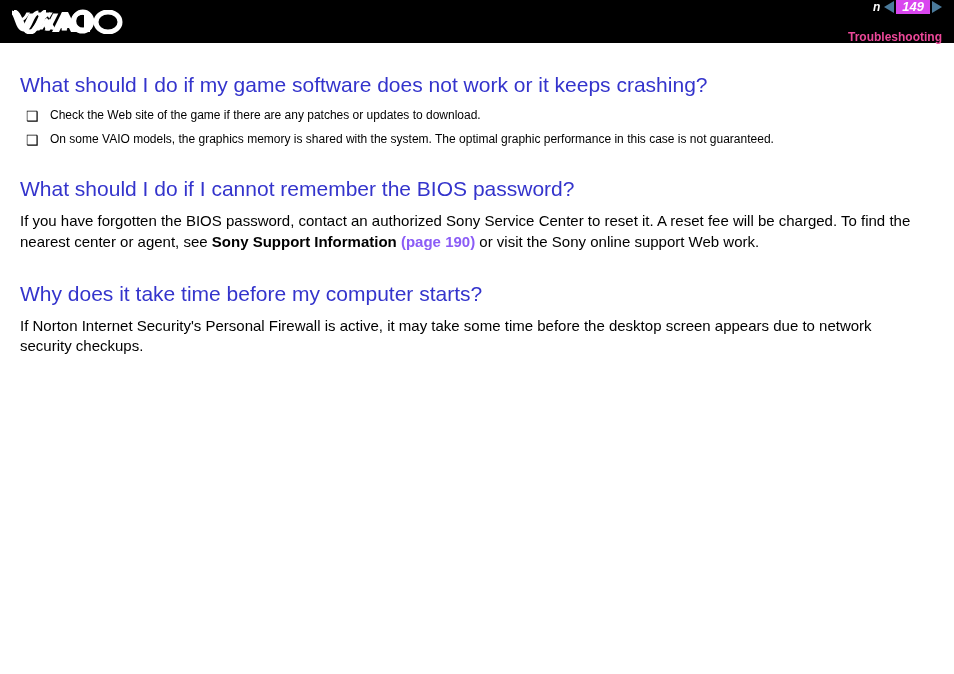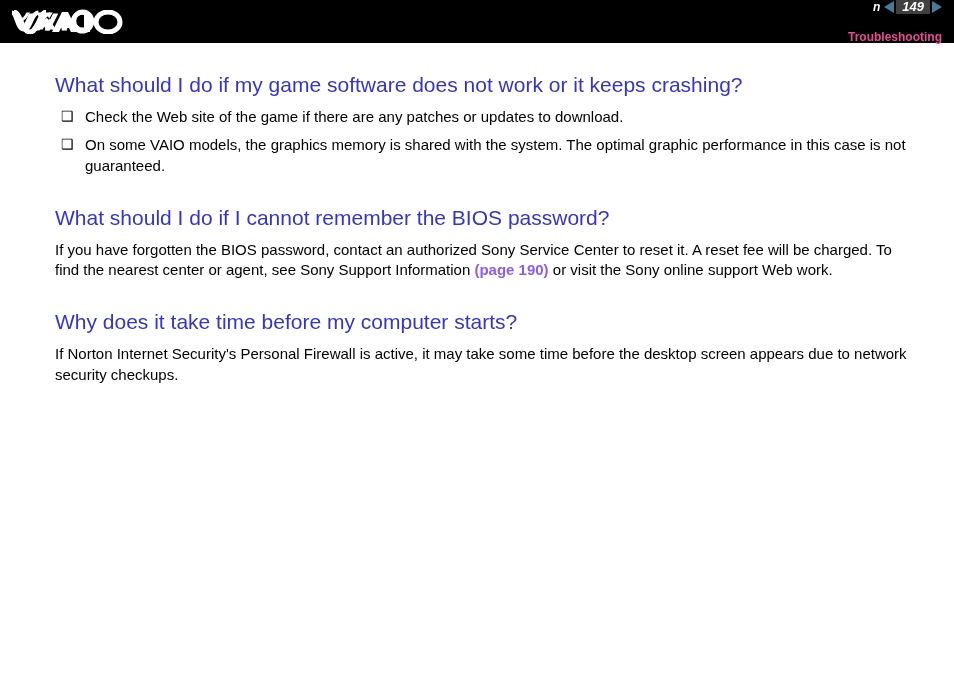--- a/index.html
+++ b/index.html
@@ -38,74 +38,74 @@
       border-bottom: 6px solid transparent;
       border-right: 10px solid #4a7a9a;
     }
     .page-nav .arrow-right {
       width: 0; height: 0;
       border-top: 6px solid transparent;
       border-bottom: 6px solid transparent;
       border-left: 10px solid #4a7a9a;
     }
     .page-num {
-      background: #404040;
+      background: #d946ef;
       color: #fff;
       font-weight: bold;
       font-style: italic;
       font-size: 13px;
       padding: 0 6px;
       line-height: 14px;
     }
     .section-label {
       color: #ec4899;
       font-weight: bold;
       font-size: 12px;
       margin-top: 16px;
       text-align: center;
     }
     .content {
-      padding: 30px 36px 20px 55px;
+      padding: 30px 36px 20px 20px;
     }
     .heading {
       color: #3434cc;
       font-size: 21px;
       font-weight: normal;
       margin-bottom: 10px;
       margin-top: 30px;
     }
     .heading:first-child {
       margin-top: 0;
     }
     .bullet-list {
       list-style: none;
       margin-left: 6px;
     }
     .bullet-list li {
       position: relative;
       padding-left: 24px;
-      font-size: 15px;
+      font-size: 12px;
       line-height: 1.35;
       margin-bottom: 8px;
       color: #000;
     }
     .bullet-list li::before {
       content: "❑";
       position: absolute;
       left: 0;
       top: 0;
       font-size: 14px;
     }
     .para {
       font-size: 15px;
       line-height: 1.35;
       color: #000;
       margin-bottom: 8px;
     }
-    .bold { font-weight: normal; }
+    .bold { font-weight: bold; }
     .link { color: #8b5cf6; font-weight: bold; }
     .n-tag { font-style: italic; }
   </style>
 </head>
 <body>
 
 <div class="header">
   <svg class="logo" viewBox="0 0 140 28" fill="#fff">
     <path d="M 2 4 L 12 24 L 16 24 L 26 4 L 20 4 L 14 17 L 8 4 Z"></path>
     <path d="M 38 4 L 28 24 L 34 24 L 36 19 L 46 19 L 48 24 L 54 24 L 44 4 Z M 41 9 L 44 15 L 38 15 Z" fill="#000"></path>

